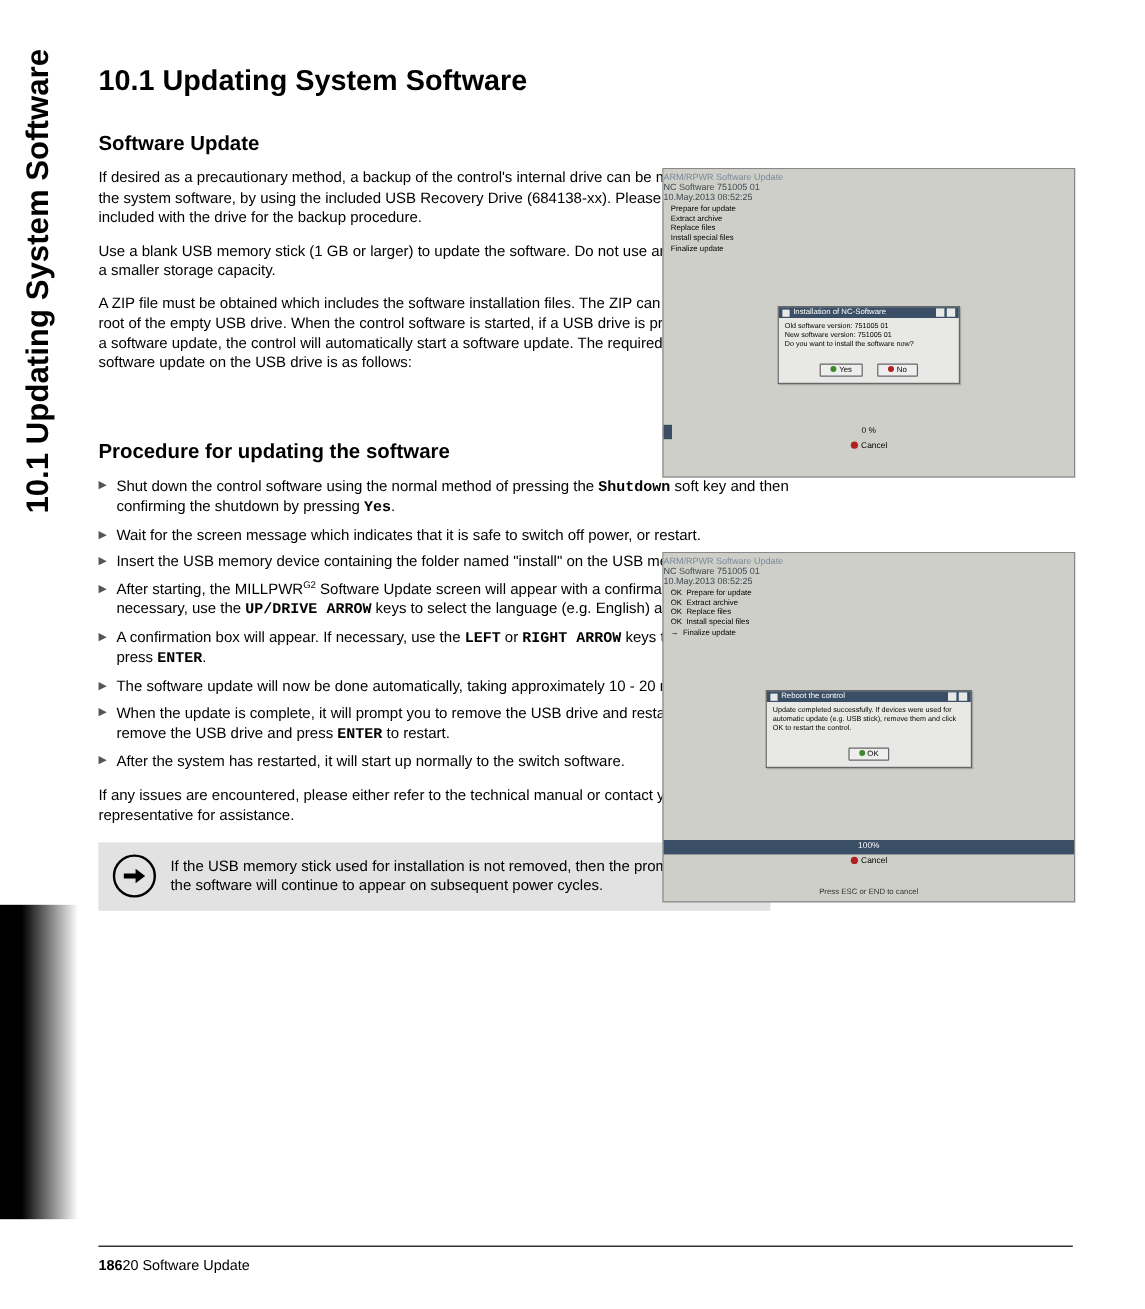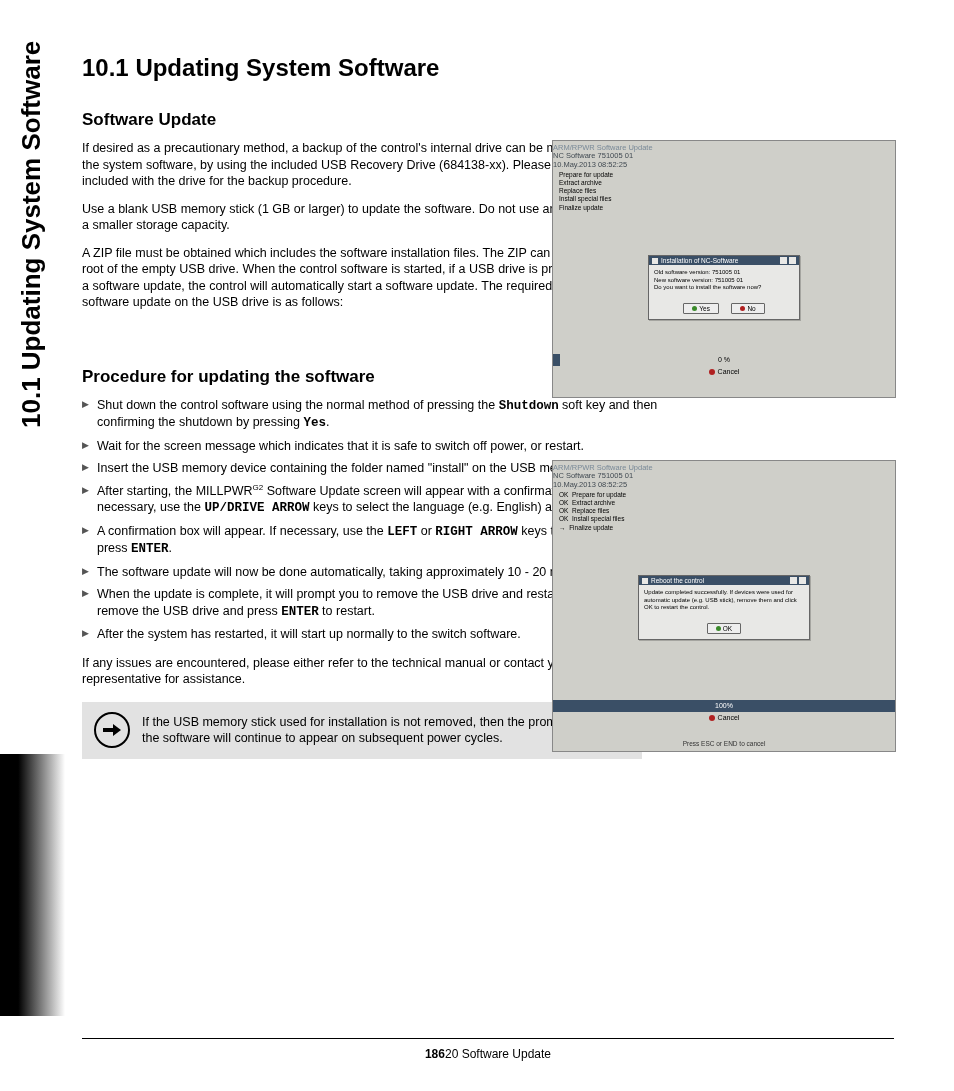--- a/index.html
+++ b/index.html
@@ -17,21 +17,21 @@
   ul.tri{list-style:none;padding:0;margin:0 0 12px 0;}
   ul.tri li{position:relative;padding-left:15px;font-size:12.5px;line-height:1.32;margin-bottom:6px;}
   ul.tri li::before{content:"▶";position:absolute;left:0;top:2px;font-size:9px;color:#555;}
   sup{font-size:8px;vertical-align:super;}
   .note{position:relative;width:560px;background:#e2e2e2;padding:12px 12px 12px 60px;box-sizing:border-box;
     font-size:12.5px;line-height:1.32;margin-top:14px;}
   .note-ico{position:absolute;left:12px;top:50%;transform:translateY(-50%);width:32px;height:32px;
     border:2px solid #000;border-radius:50%;display:flex;align-items:center;justify-content:center;}
   .note-ico svg{display:block;}
   .footer{position:absolute;left:82px;right:60px;bottom:30px;border-top:1px solid #000;padding-top:8px;
-    display:flex;justify-content:center;font-size:12px;}
+    display:flex;justify-content:flex-start;font-size:12px;}
   .footer .pg{font-weight:bold;}
 
   
   .shot{position:absolute;width:342px;border:1px solid #888;background:#cfcfc9;font-family:Arial,sans-serif;}
   .shot.s1{left:552px;top:140px;height:256px;}
   .shot.s2{left:552px;top:460px;height:290px;}
   .shot-head{background:#cfcfc9;color:#7a8a98;font-size:7.5px;padding:3px 0 0 0;line-height:1.1;}
   .shot-head .ln2{color:#414a52;}
   .shot-head .ln3{color:#414a52;}
   .shot-steps{position:absolute;left:6px;top:30px;font-size:6.5px;color:#000;line-height:1.25;}

